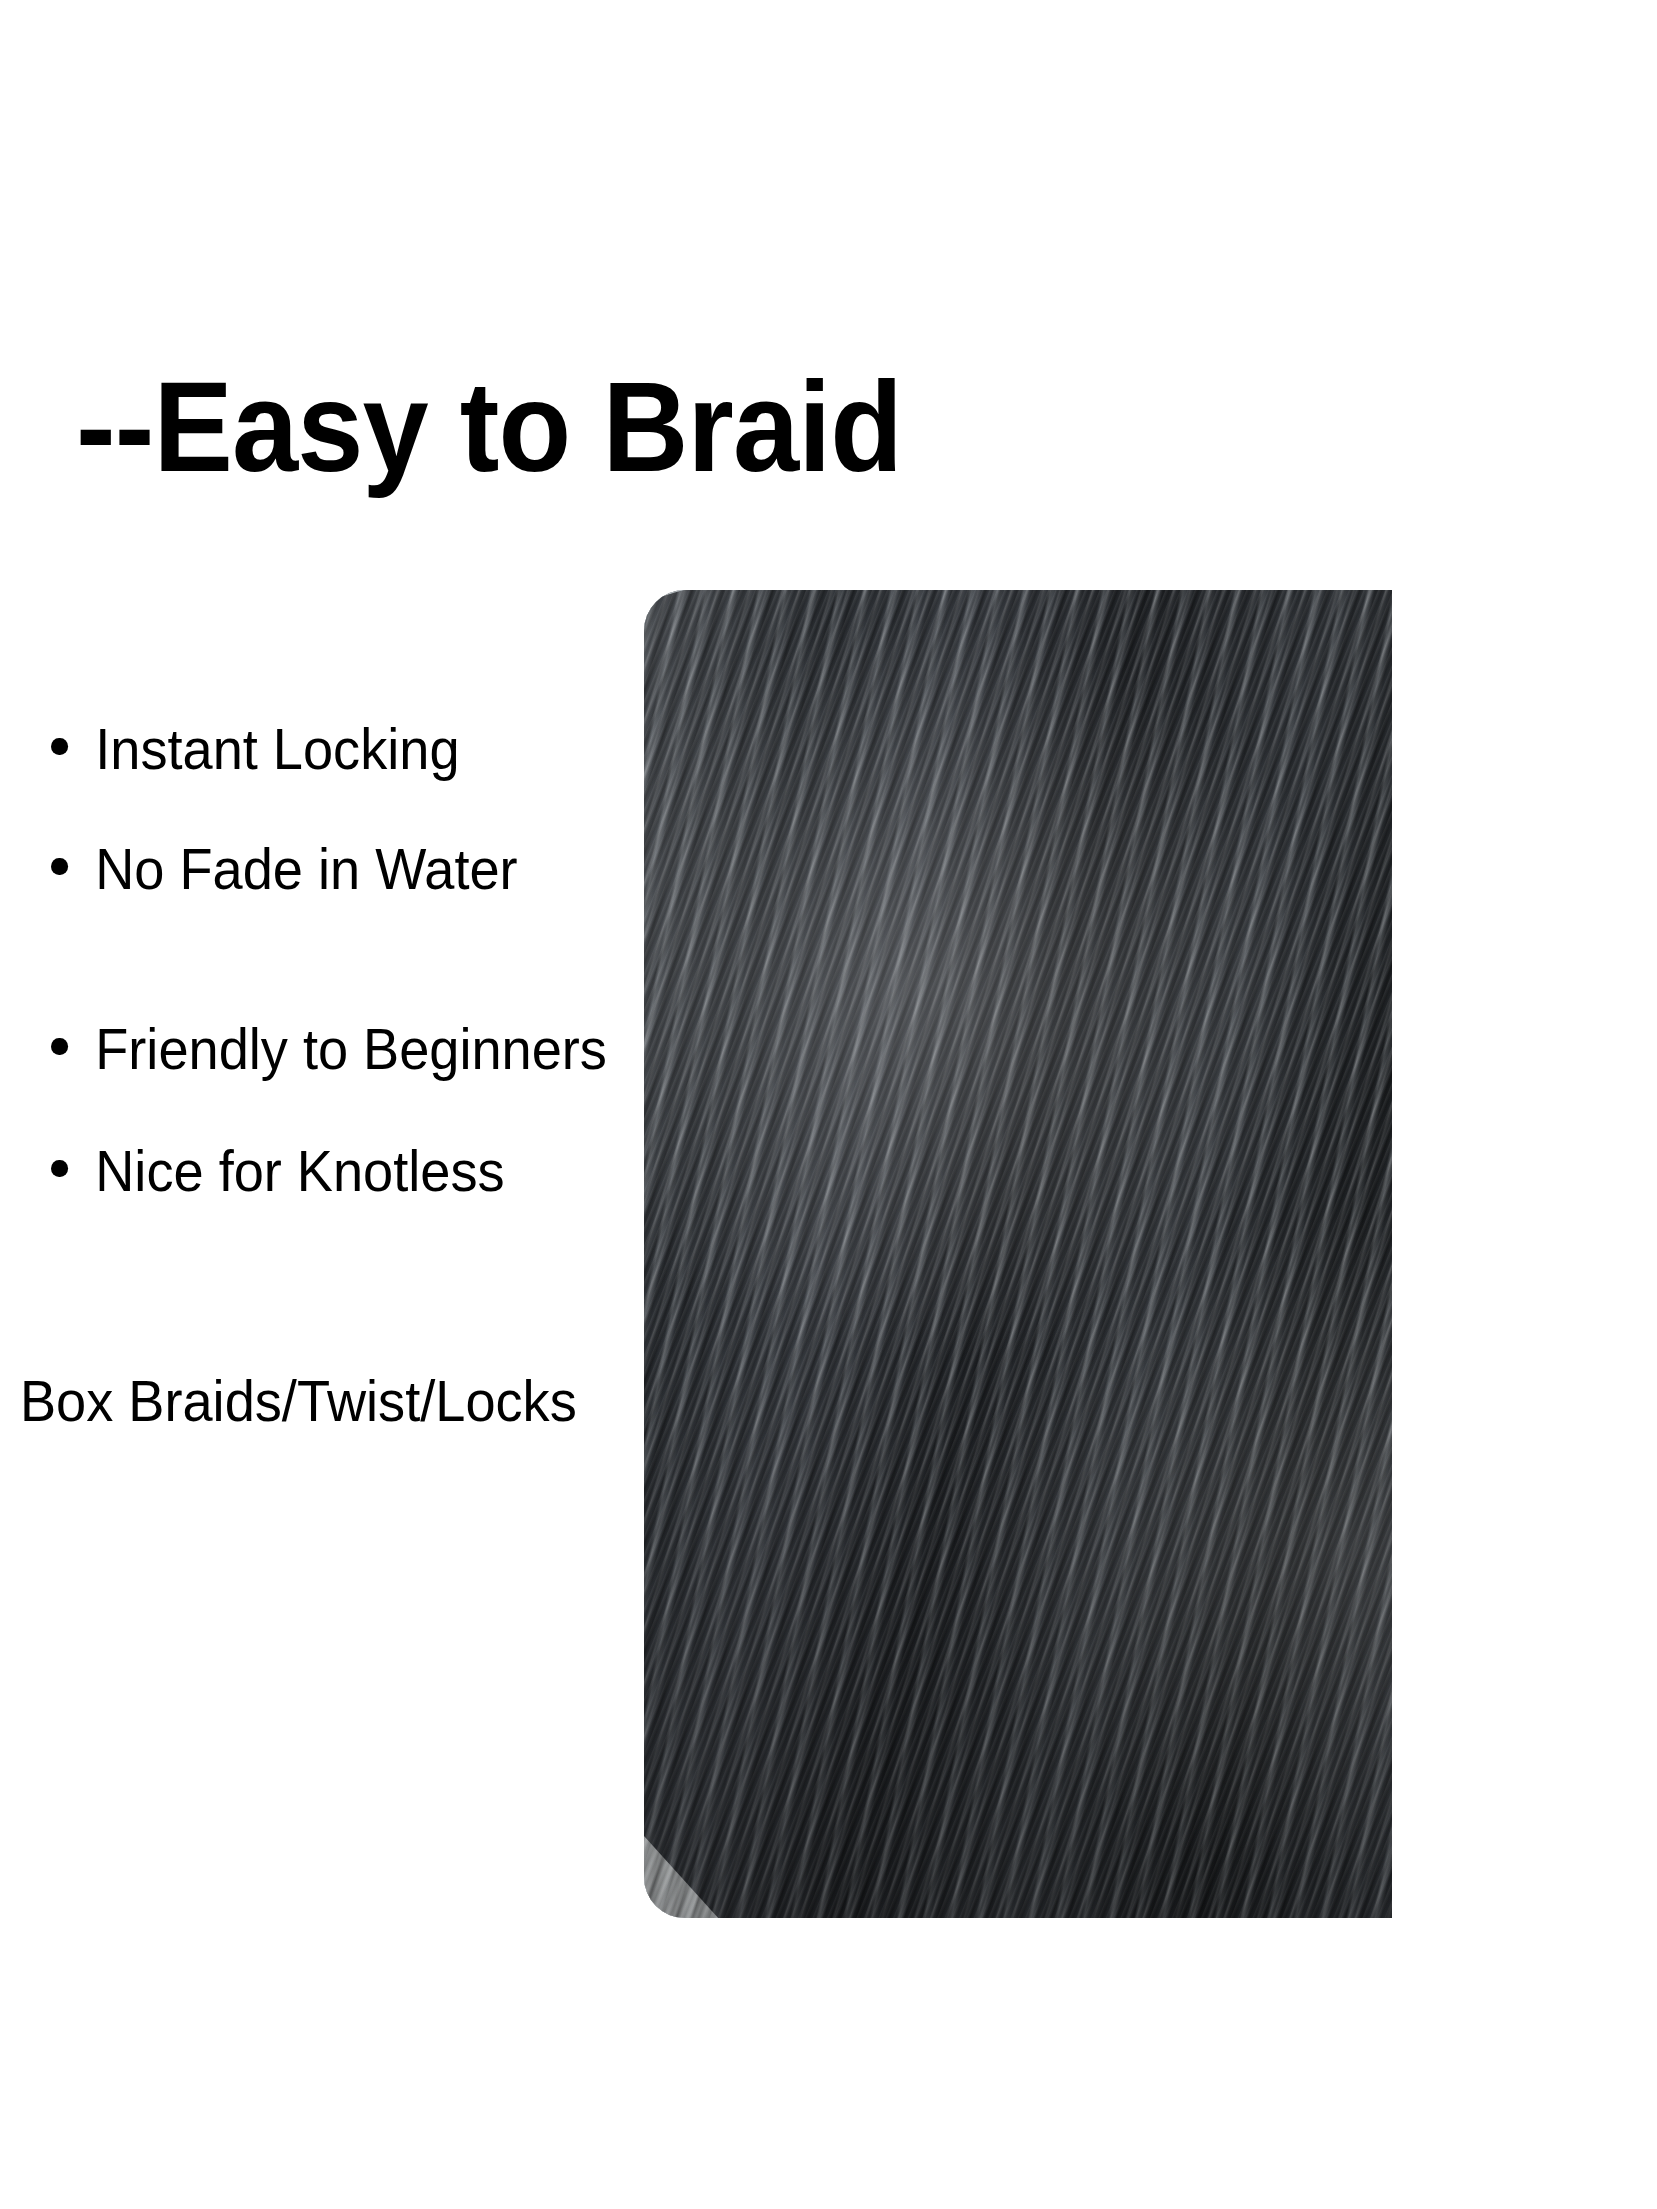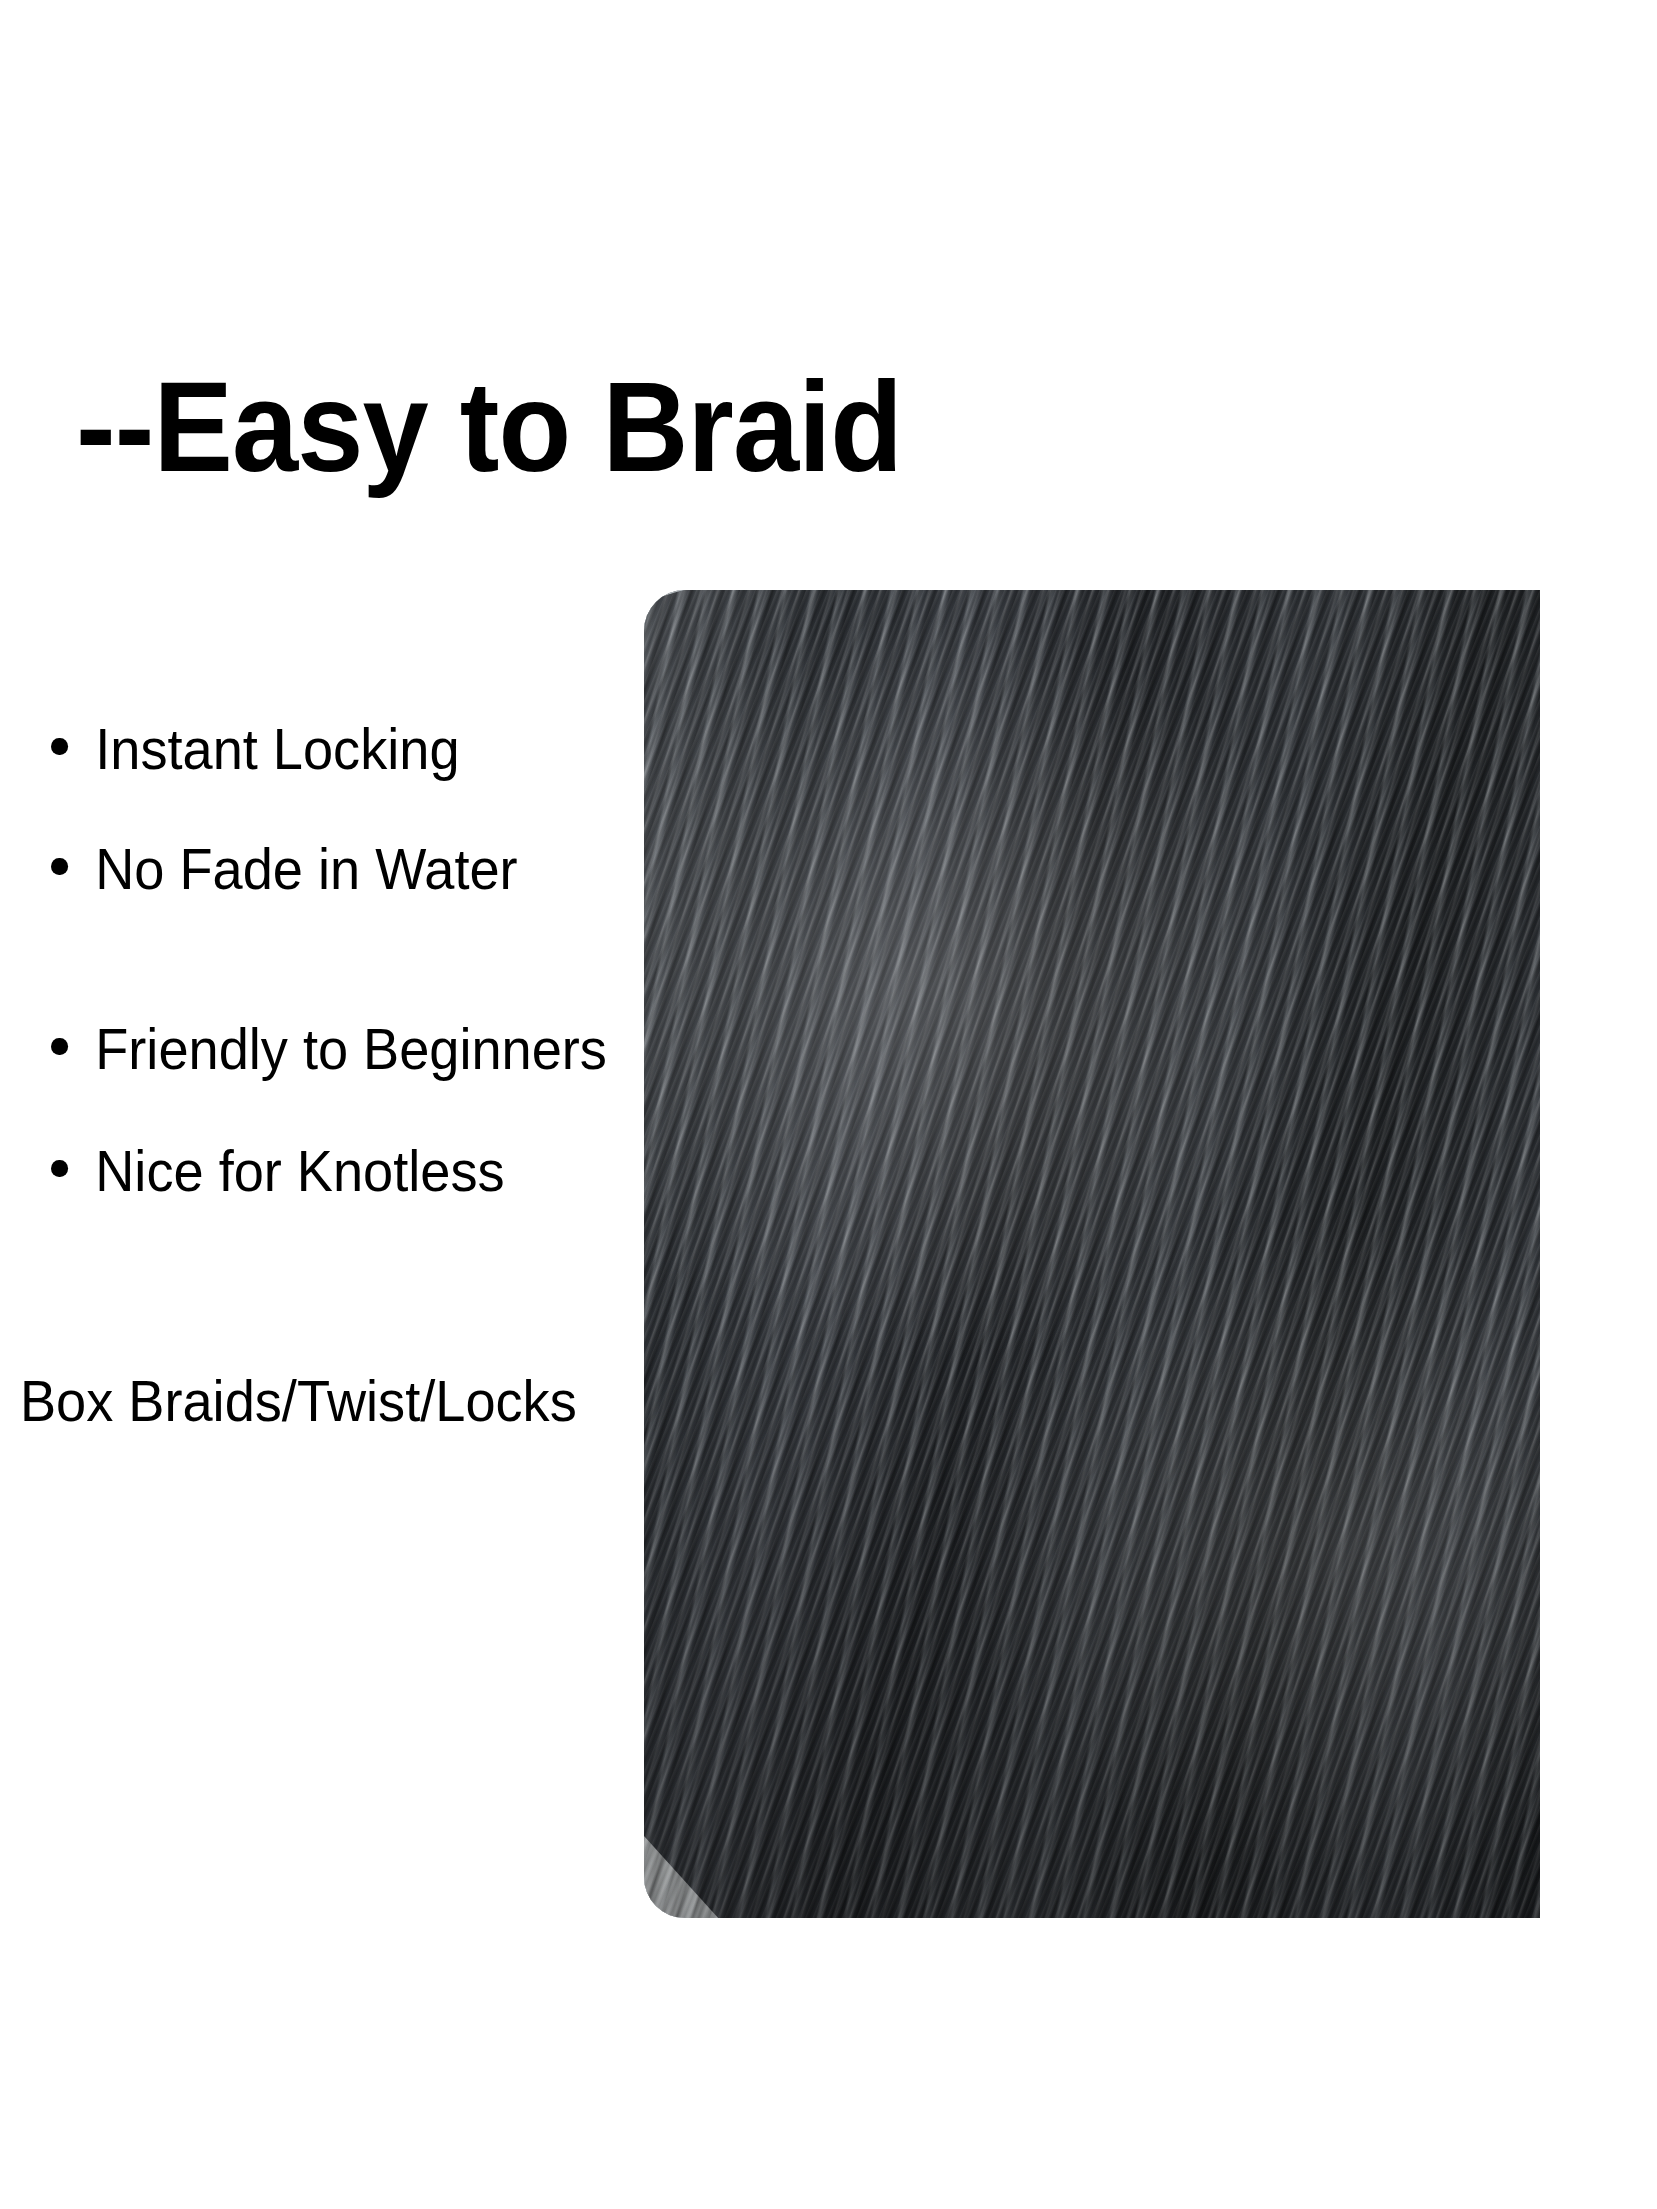--- a/index.html
+++ b/index.html
@@ -8,21 +8,21 @@
   }
   body {
     width: 1658px;
     height: 2210px;
     background: #ffffff;
     font-family: "Liberation Sans", sans-serif;
     overflow: hidden;
   }
   .poster {
     position: relative;
-    width: 1540px;
+    width: 1392px;
     height: 2210px;
     background: #ffffff;
     overflow: hidden;
   }
 
   
   .photo {
     position: absolute;
     left: 644px;
     top: 590px;

